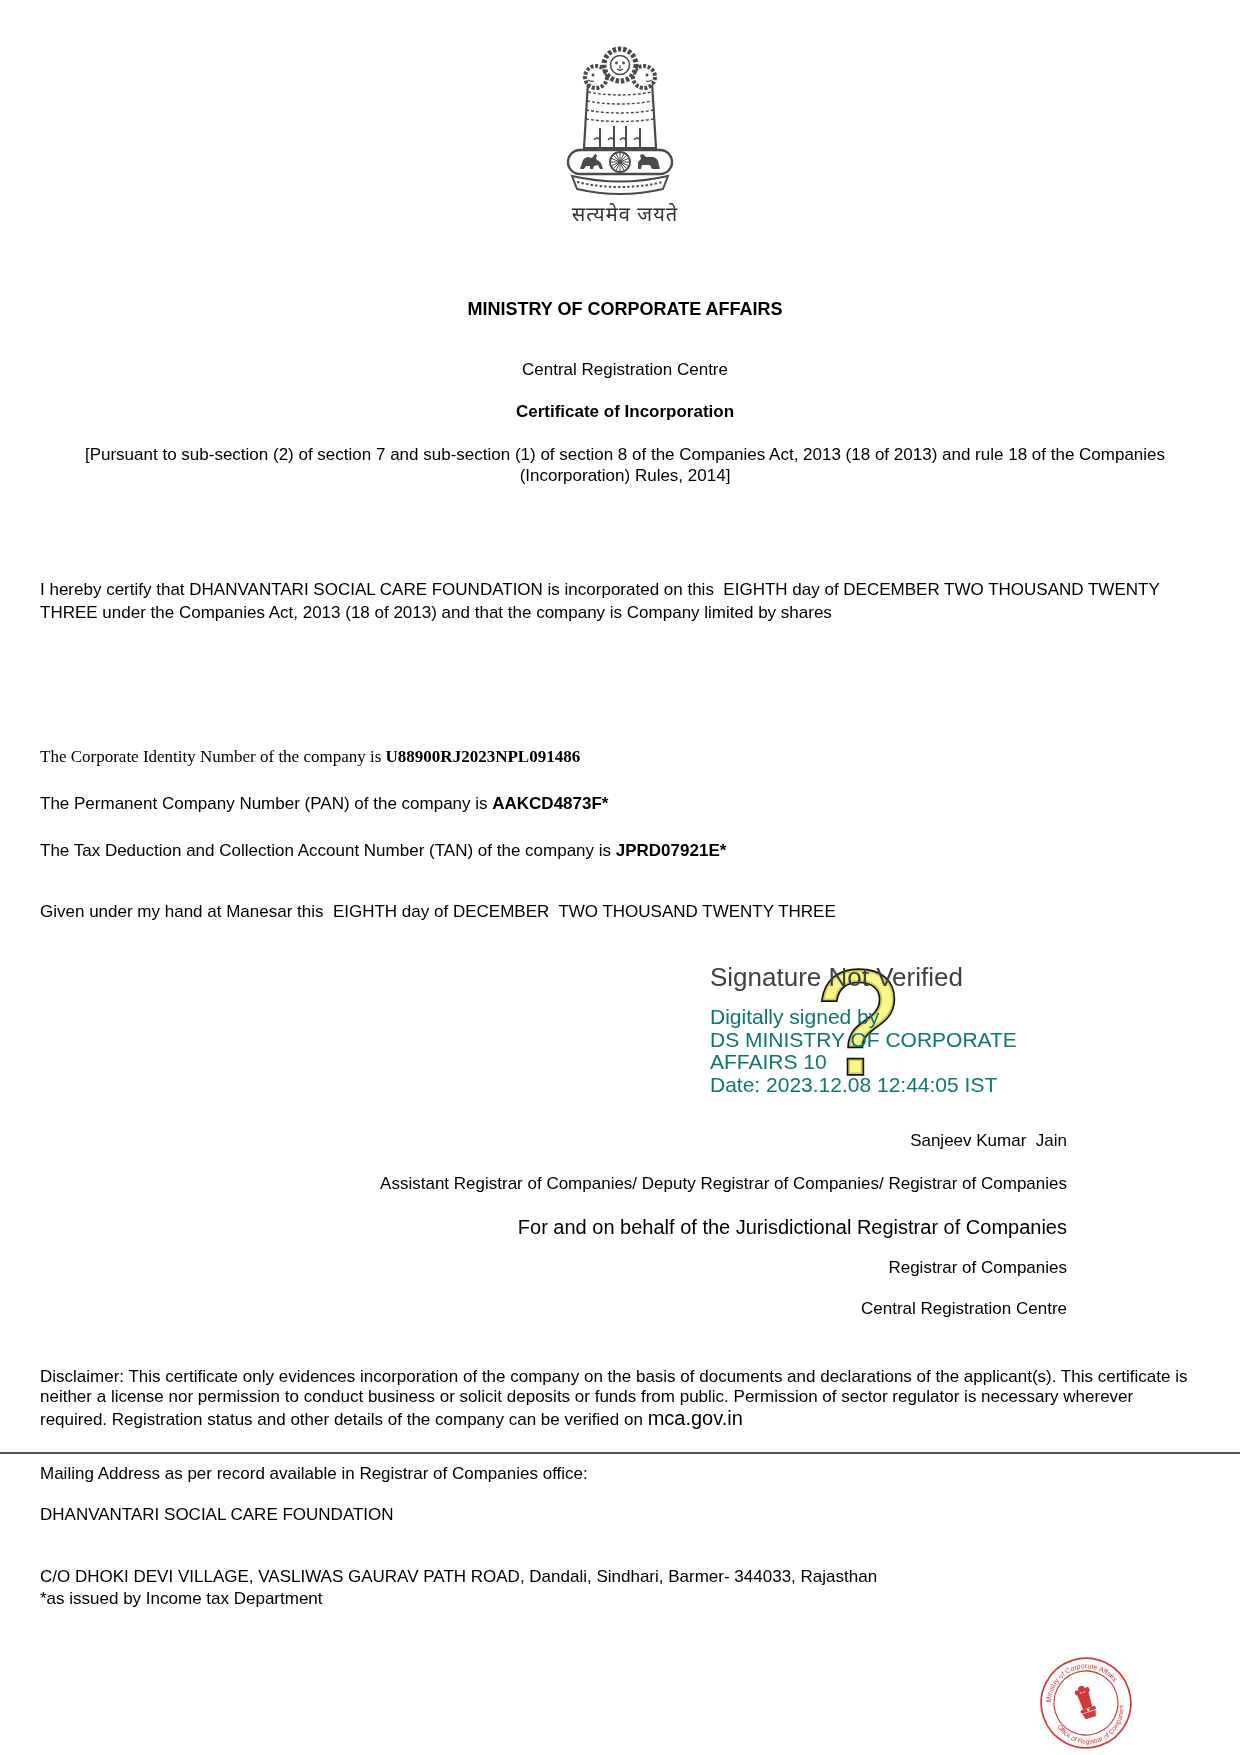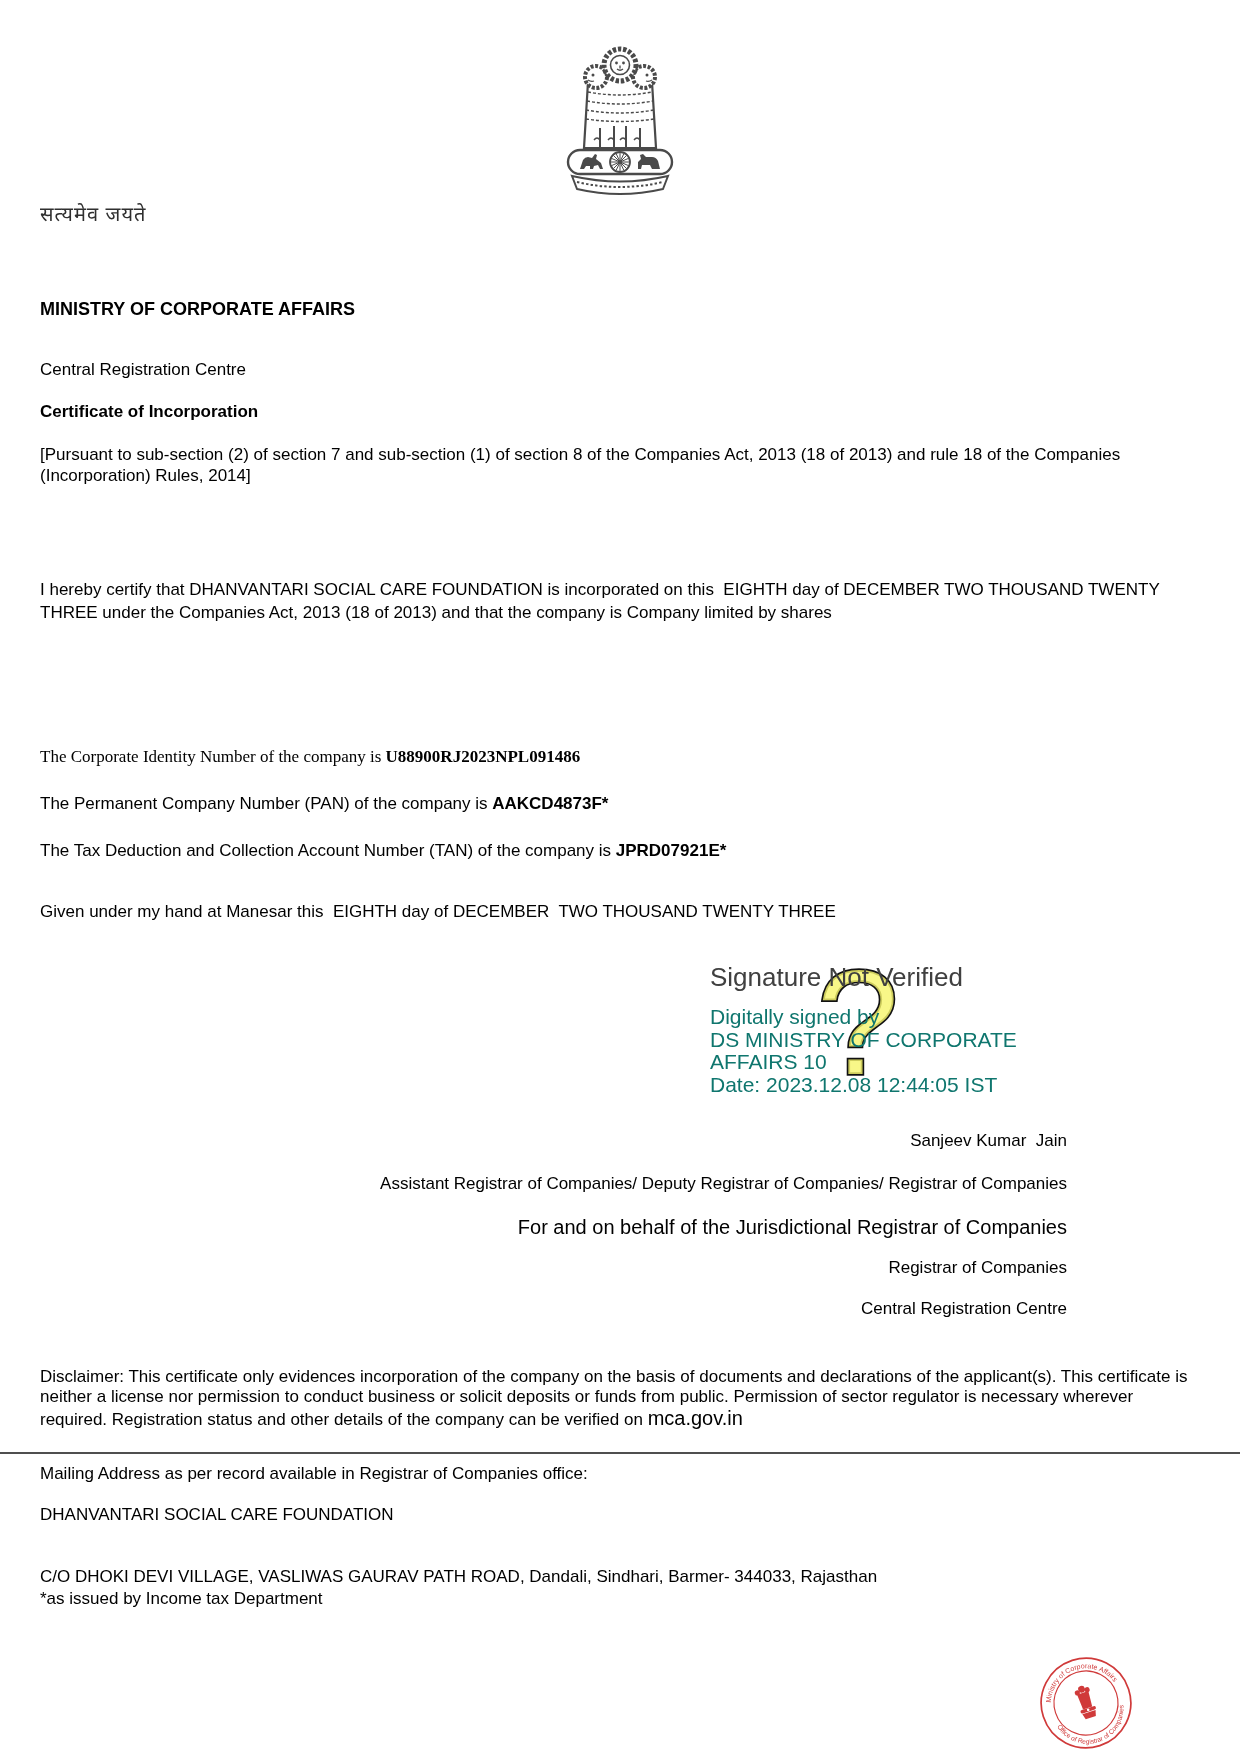--- a/index.html
+++ b/index.html
@@ -5,21 +5,21 @@
   * { margin: 0; padding: 0; box-sizing: border-box; }
   html, body { background: #ffffff; }
   body {
     width: 1240px; height: 1755px;
     position: relative;
     font-family: "Liberation Sans", "DejaVu Sans", sans-serif;
     color: #000;
     overflow: hidden;
   }
   .abs { position: absolute; }
-  .center { left: 40px; right: 40px; text-align: left; }
+  .center { left: 50px; right: 40px; text-align: center; }
   .left-col { left: 40px; right: 42px; text-align: left; }
   .right-col { left: 40px; right: 173px; text-align: right; }
   .pre { white-space: pre-wrap; }
 
   .emblem-wrap { top: 36px; left: 0; width: 100%; text-align: center; }
   .motto { top: 200px; font-size: 20px; color: #2f2f2f; letter-spacing: 1px; }
 
   .gov-heads { top: 299px; font-weight: bold; font-size: 18px; line-height: 21px; }
   .crc-top { top: 360px; font-size: 17px; }
   .cert-title { top: 402px; font-size: 17px; font-weight: bold; }

